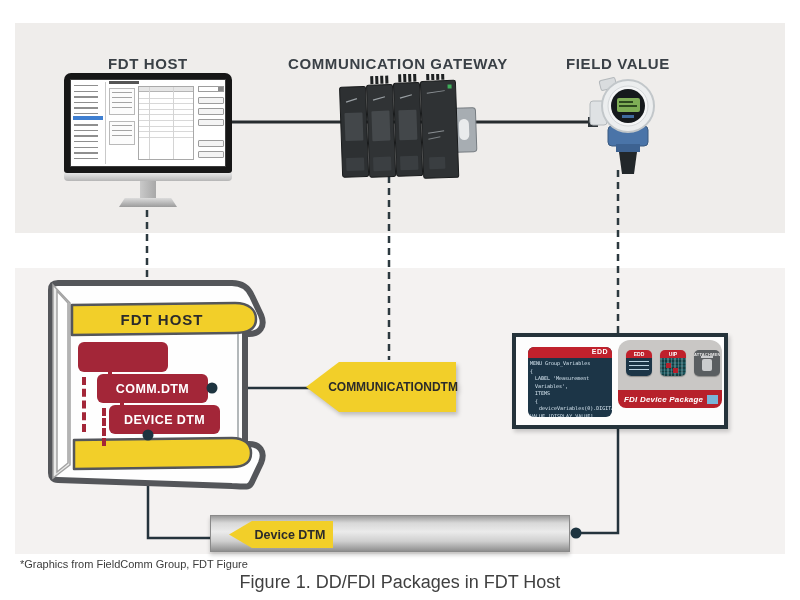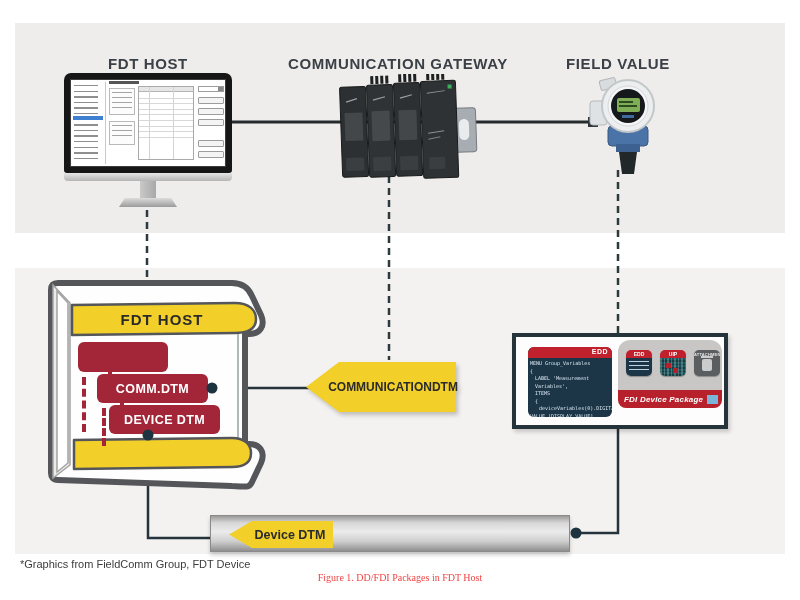--- a/index.html
+++ b/index.html
@@ -101,21 +101,21 @@
       border:1px solid #8a8a8a;box-shadow:0 3px 4px rgba(0,0,0,.2);}
   #device-dtm-tag{position:absolute;left:18px;top:5px;width:104px;height:27px;background:var(--yellow);
       clip-path:polygon(0 50%,22% 0,100% 0,100% 100%,22% 100%);
       display:flex;align-items:center;justify-content:center;padding-left:18px;
       font-weight:bold;font-size:12.5px;color:#2b2b2b;}
   #ufdi-rect{position:absolute;left:113px;top:4px;width:230px;height:29px;background:var(--navy);
       display:flex;align-items:center;justify-content:center;color:#fff;font-weight:bold;font-size:13px;}
   #ufdi-rect sup{font-size:6px;vertical-align:top;position:relative;top:-2px;}
   #ufdi-rect .sep{margin:0 7px;font-weight:normal;}
 
-  #caption{position:absolute;left:0;top:572px;width:800px;text-align:center;font-size:10px;color:#ef4444;z-index:5;font-family:Liberation Serif, serif;}
+  #caption{position:absolute;left:0;top:572px;width:800px;text-align:center;font-size:18px;color:#404040;z-index:5;}
   #footnote{position:absolute;left:20px;top:558px;font-size:11px;color:#3c3c3c;z-index:5;}
 
   #gateway-svg{position:absolute;left:336px;top:74px;z-index:4;}
   #device-svg{position:absolute;left:586px;top:74px;z-index:4;}
 </style>
 </head>
 <body>
 
 <div id="page">
 
@@ -298,16 +298,16 @@
   <div id="bottom-bar">
     <div id="device-dtm-tag">Device DTM</div>
   </div>
 
   <svg id="ov2" class="overlay">
     <circle cx="212" cy="388" r="5.5" fill="#1d3440"></circle>
     <circle cx="148" cy="435" r="5.5" fill="#1d3440"></circle>
     <circle cx="576" cy="533" r="5.5" fill="#1d3440"></circle>
   </svg>
 
-  <div id="footnote">*Graphics from FieldComm Group, FDT Device</div>
+  <div id="footnote">*Graphics from FieldComm Group, FDT Figure</div>
   <div id="caption">Figure 1. DD/FDI Packages in FDT Host</div>
 
 </div>
 
 </body></html>

